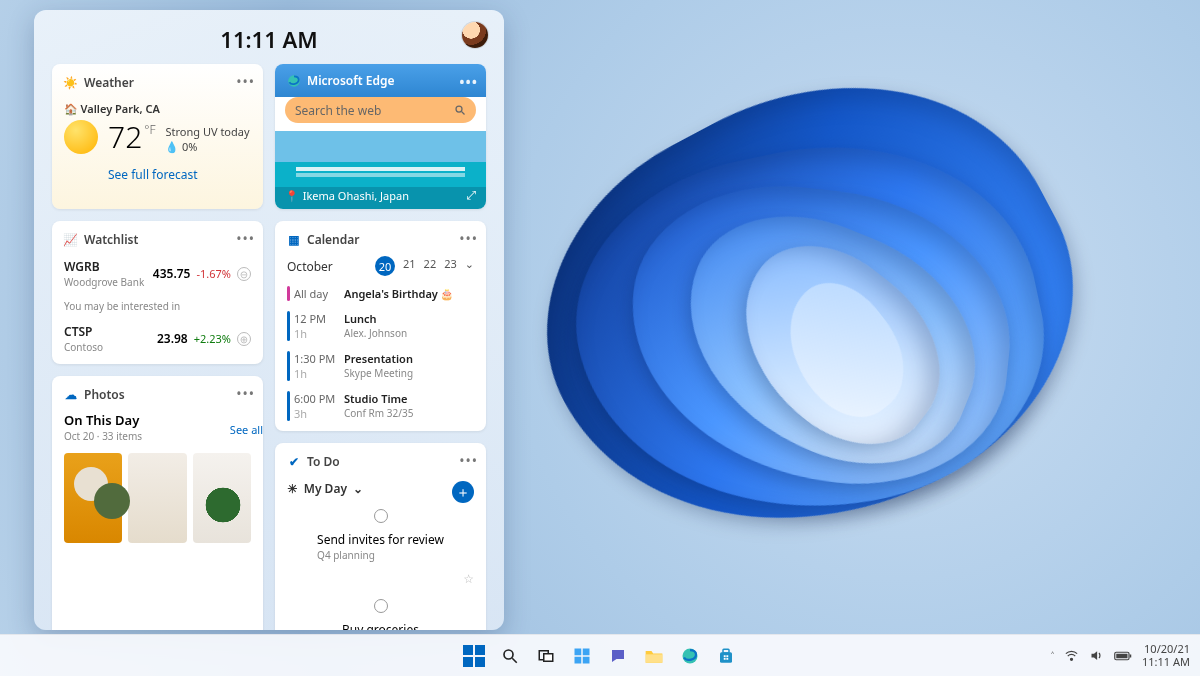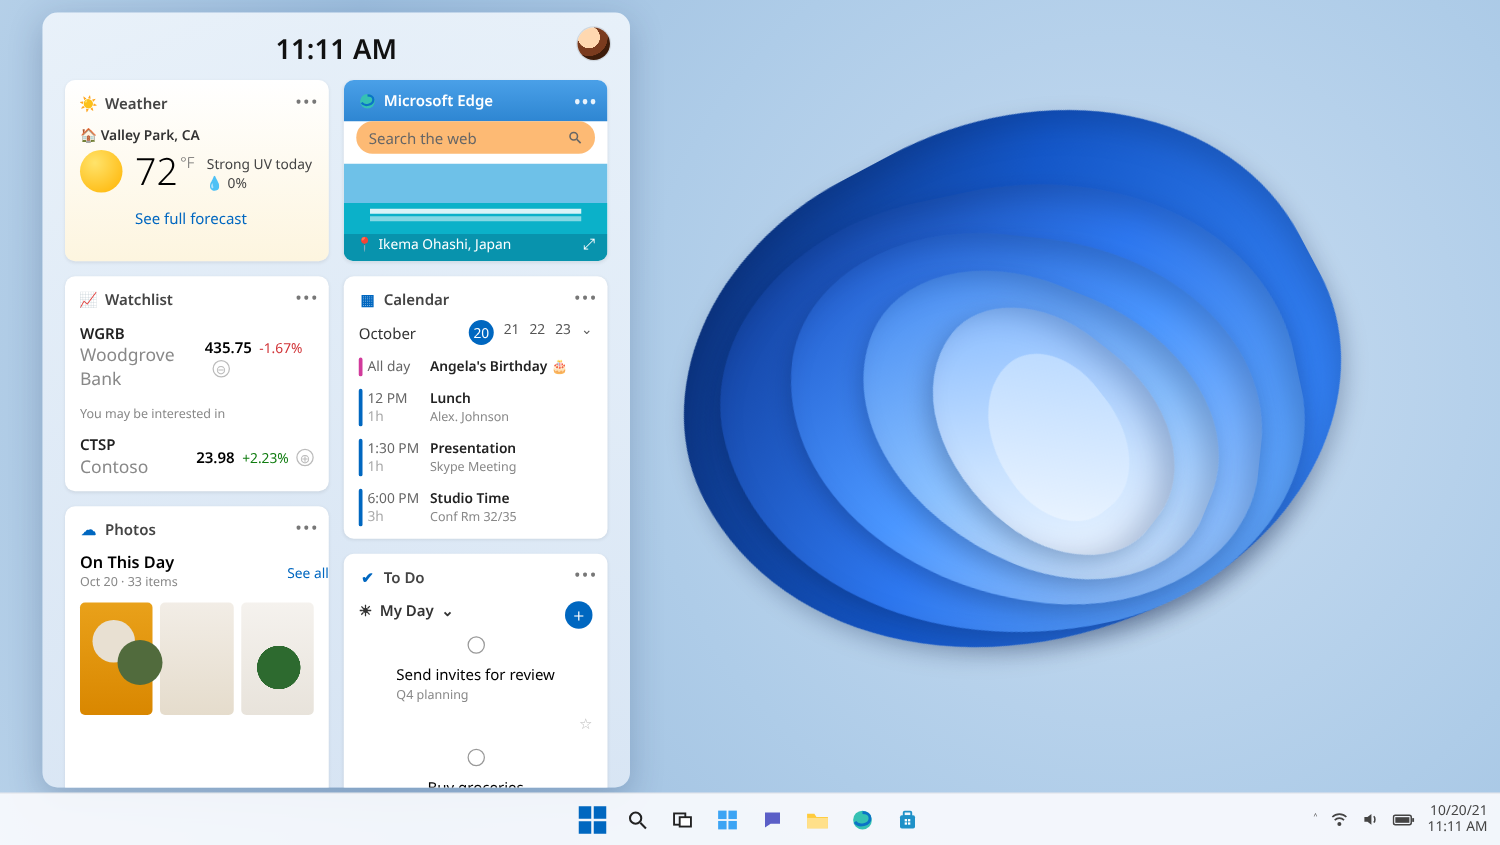--- a/index.html
+++ b/index.html
@@ -51,21 +51,21 @@
   .edge-head .more{ color:#e9f3fc;}
   .edge-search{ margin:0 10px; background:#fdba74; border-radius:16px; height:26px; display:flex; align-items:center; padding:0 10px; color:#666; font-size:12px; justify-content:space-between;}
   .edge-img{ height:78px; margin-top:8px; background:linear-gradient(180deg,#6ec1e8 0 40%,#0bb1c9 40% 72%,#0893ad 72% 100%); position:relative;}
   .edge-img::after{content:""; position:absolute; left:10%; right:10%; top:46%; height:4px; background:rgba(255,255,255,.85); box-shadow:0 6px 0 rgba(255,255,255,.5);}
   .edge-cap{ position:absolute; left:10px; bottom:6px; font-size:11px; display:flex; align-items:center; gap:4px;}
   .edge-exp{ position:absolute; right:10px; bottom:6px; font-size:12px;}
 
   
   .watch .stock{ display:flex; justify-content:space-between; align-items:center; font-size:12px; margin-top:10px;}
   .watch .sym{ font-weight:600; color:#222;}
-  .watch .co{ font-size:14px; color:#888;}
+  .watch .co{ font-size:10px; color:#888;}
   .watch .price{ font-weight:600;}
   .watch .chg{ font-size:11px; margin-left:6px;}
   .neg{color:#d13438;} .pos{color:#107c10;}
   .watch .interest{ font-size:10px; color:#888; margin-top:10px;}
   .addcircle{ width:14px;height:14px;border-radius:50%;border:1px solid #bbb;color:#bbb;font-size:10px;display:inline-flex;align-items:center;justify-content:center;margin-left:6px;}
 
   
   .cal .month{ font-size:12px; color:#333; margin-top:8px; display:flex; align-items:center; gap:10px;}
   .cal .days{ margin-left:auto; display:flex; gap:8px; align-items:flex-start; font-size:11px; color:#555;}
   .cal .day.sel{ background:#0067c0;color:#fff;border-radius:50%; width:20px;height:20px;display:inline-flex;align-items:center;justify-content:center;}

